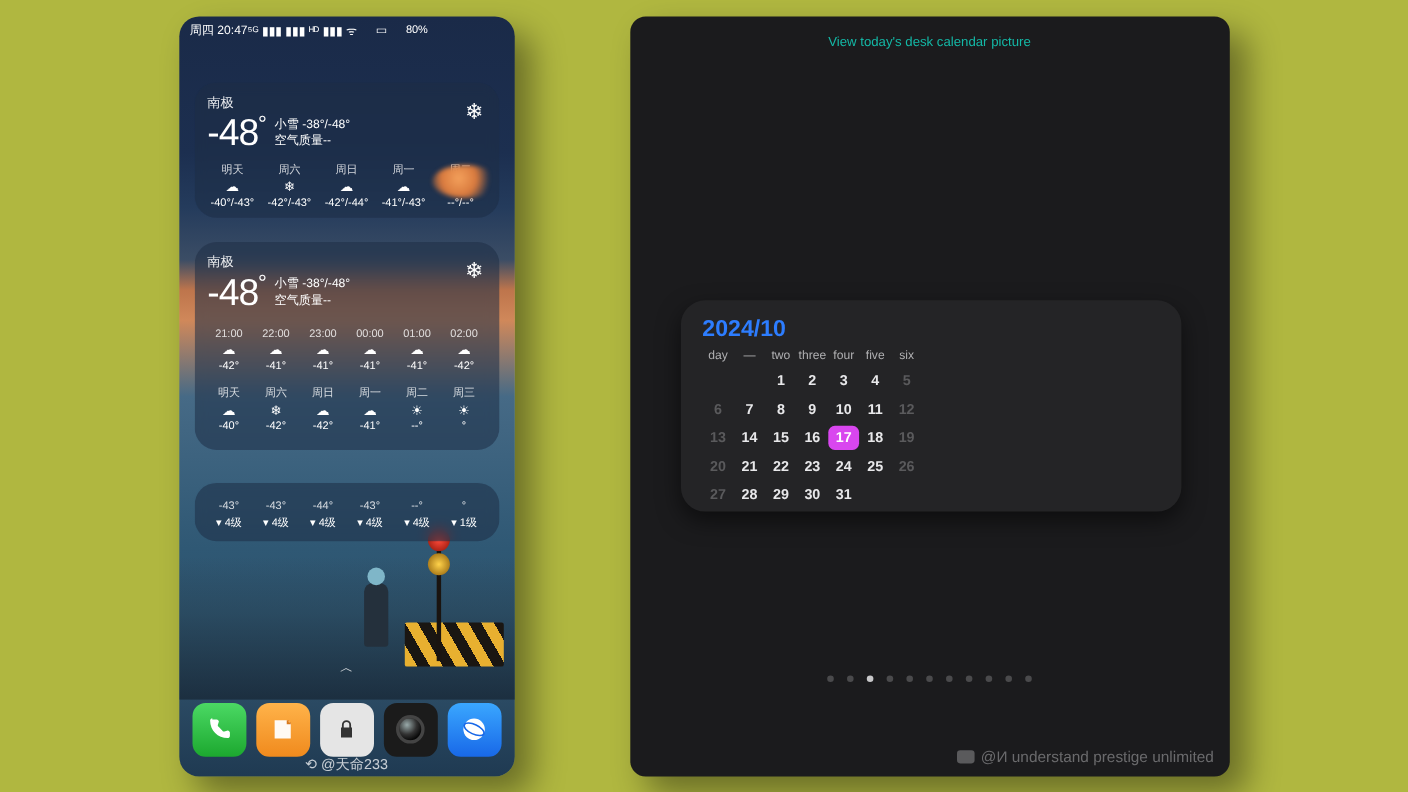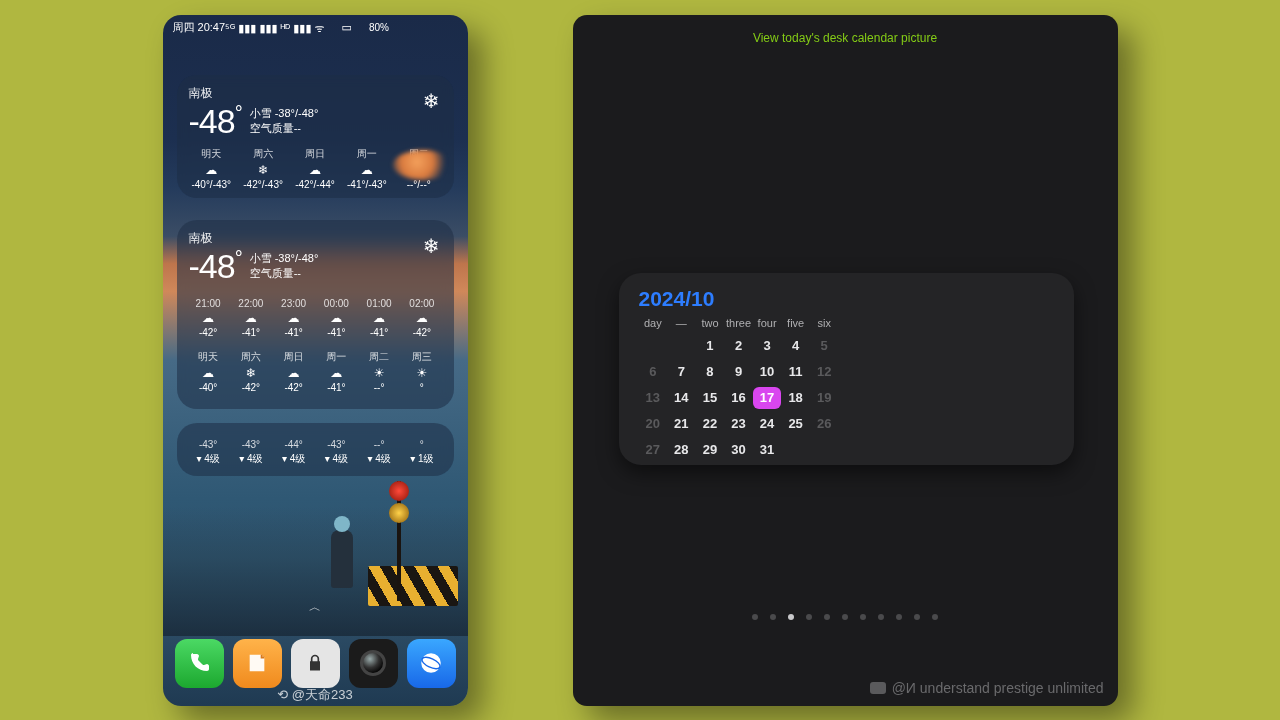--- a/index.html
+++ b/index.html
@@ -24,21 +24,21 @@
   .cond{font-size:11px;line-height:1.4;}
   .snow{position:absolute;right:14px;top:14px;font-size:20px;}
   .frow{display:flex;justify-content:space-between;margin-top:6px;}
   .fcell{flex:0 0 18%;text-align:center;}
   .fcell .lbl{font-size:10px;opacity:.8;margin-bottom:2px;}
   .fcell .ic{font-size:12px;line-height:14px;}
   .fcell .val{font-size:10px;margin-top:2px;white-space:nowrap;}
   .hrow .fcell{flex:0 0 15.5%;}
   .w2 .frow{margin-top:12px;}
   
-  .w3{top:408px;padding:10px 12px;}
+  .w3{top:424px;padding:10px 12px;}
   .w3 .frow{margin-top:6px;}
   
   .dock{position:absolute;bottom:18px;left:12px;right:12px;display:flex;justify-content:space-between;}
   .app{width:49px;height:49px;border-radius:12px;display:flex;align-items:center;justify-content:center;font-size:22px;color:#fff;}
   .app.green{background:linear-gradient(180deg,#4bd964,#1ca82f);}
   .app.orange{background:linear-gradient(180deg,#ffb34a,#f08a1d);}
   .app.white{background:#e5e5e5;color:#333;}
   .app.black{background:#1b1b1b;}
   .app.black .lens{width:26px;height:26px;border-radius:50%;background:radial-gradient(circle at 35% 30%,#9aa 0%,#333 45%,#000 80%);border:3px solid #444;}
   .app.blue{background:linear-gradient(180deg,#3aa7ff,#1868e8);}
@@ -52,21 +52,21 @@
   .signal .lamp{position:absolute;left:18px;width:20px;height:20px;border-radius:50%;}
   .signal .lamp.r{top:0;background:radial-gradient(circle,#ff4a3a,#8a1408);}
   .signal .lamp.y{top:22px;background:radial-gradient(circle,#ffd24a,#8a5a08);}
   .barrier{position:absolute;bottom:100px;right:10px;width:90px;height:40px;
     background:repeating-linear-gradient(60deg,#e8b030 0 10px,#1a1612 10px 20px);border-radius:2px;}
   .person{position:absolute;bottom:118px;left:168px;width:22px;height:58px;background:#24303c;border-radius:8px 8px 3px 3px;}
   .person::before{content:"";position:absolute;top:-14px;left:3px;width:16px;height:16px;border-radius:50%;background:#7fb6c8;}
   
   .panel{width:545px;height:691px;border-radius:14px;background:#1b1b1d;position:relative;color:#c3c3c5;box-shadow:15px 15px 30px rgba(0,0,0,.4);}
   .ptitle{text-align:center;padding-top:28px;font-size:14px;color:#e6e6e8;}
-  .psub{text-align:center;margin-top:16px;font-size:12px;color:#84cc16;}
+  .psub{text-align:center;margin-top:16px;font-size:12px;color:#14b8a6;}
   .calcard{position:absolute;top:258px;left:46px;width:455px;height:192px;background:#242426;border-radius:22px;display:flex;box-shadow:0 8px 20px rgba(0,0,0,.5);}
   .calleft{flex:0 0 220px;padding:14px 12px 10px 20px;}
   .calright{flex:1;display:flex;align-items:center;justify-content:center;background:#2a2a2c;border-radius:0 22px 22px 0;margin:6px 6px 6px 0;}
   .calright span{font-size:12px;color:#a8a8aa;}
   .mo{color:#2d7dff;font-weight:600;font-size:21px;}
   .dowrow{display:flex;gap:0;margin-top:6px;font-size:12px;color:#b0b0b2;width:200px;}
   .dowrow span{flex:1;text-align:center;white-space:nowrap;overflow:hidden;font-size:11px;}
   .gridc{display:grid;grid-template-columns:repeat(7,1fr);gap:4px 0;margin-top:6px;width:200px;}
   .dcell{text-align:center;font-size:13px;height:22px;line-height:22px;border-radius:6px;color:#e8e8ea;font-weight:600;}
   .dcell.dim{color:#5a5a5c;}

